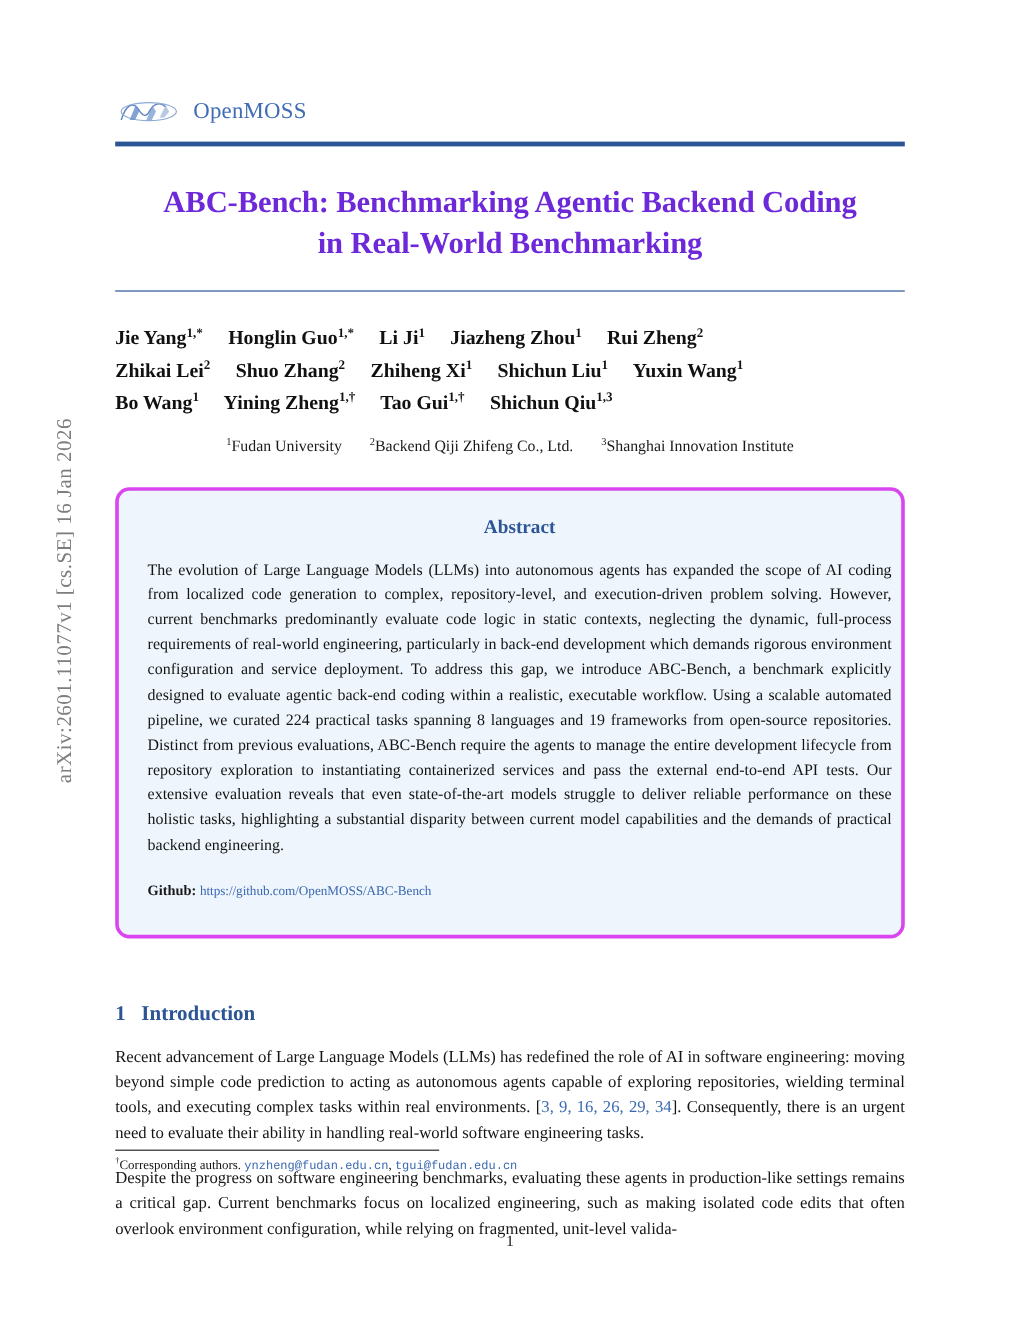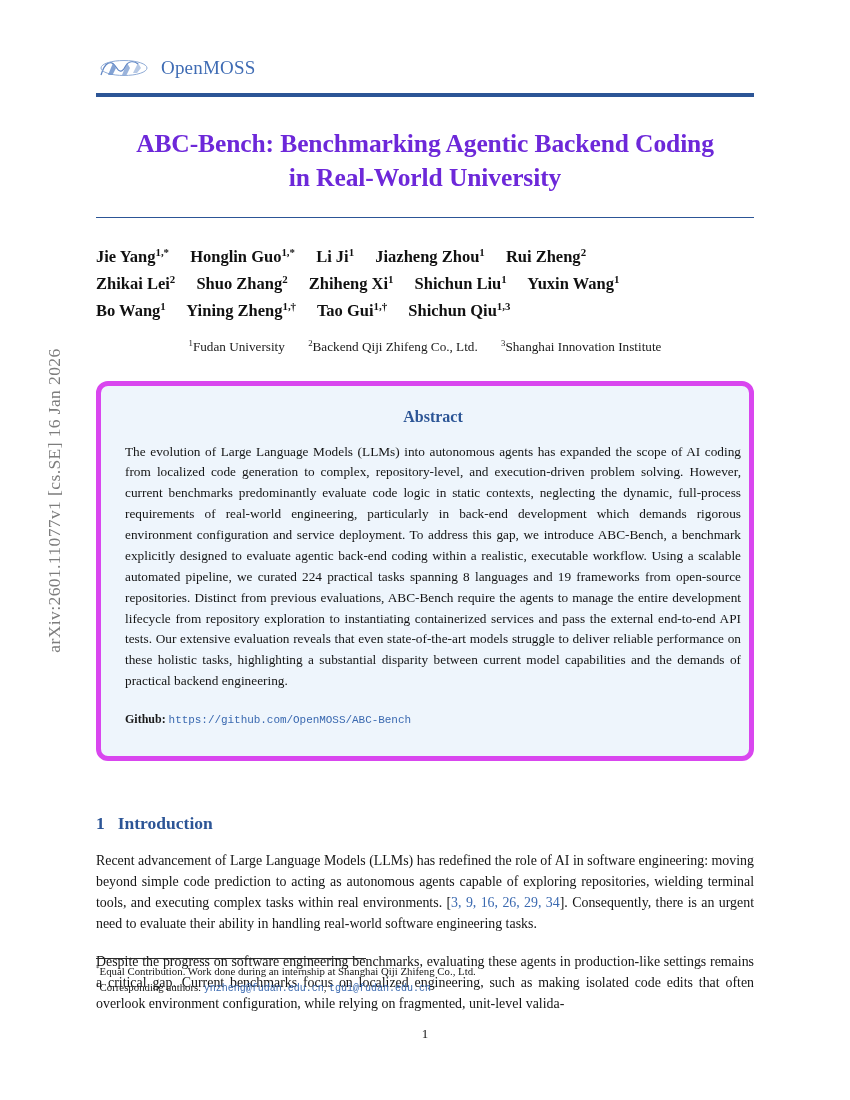--- a/index.html
+++ b/index.html
@@ -39,21 +39,21 @@
     top: 0;
     width: 658px;
     height: 1100px;
   }
 
   
   .brand-row {
     display: flex;
     align-items: center;
     gap: 9px;
-    padding-top: 51px;
+    padding-top: 76px;
     height: 34px;
   }
   .logo-mark {
     width: 56px;
     height: 30px;
     display: block;
   }
   .brand-word {
     font-family: "Liberation Serif", "DejaVu Serif", serif;
     font-size: 19px;
@@ -102,21 +102,21 @@
     text-align: center;
     font-size: 13.2px;
     color: #1a1a1a;
   }
   .affils .agap { display: inline-block; width: 20px; }
 
   
   .abstract-box {
     margin-top: 26px;
     background: #eef5fc;
-    border: 5px solid #d946ef;
+    border: 3px solid #d946ef;
     border-radius: 12px;
     padding: 22px 8px 26px 24px;
   }
   .abstract-title {
     text-align: center;
     font-size: 16px;
     font-weight: bold;
     color: #2c5596;
     margin-bottom: 16px;
   }
@@ -128,21 +128,21 @@
     color: #141414;
     hyphens: manual;
   }
   .links {
     margin-top: 17px;
     font-size: 11.6px;
     line-height: 1.72;
   }
   .links b { font-size: 12px; }
   .mono-link {
-    font-family: Liberation Mono, monospace;
+    font-family: Liberation Serif, serif;
     color: #3a69b0;
     font-size: 11px;
     letter-spacing: -0.05px;
   }
 
   
   .section-head {
     margin-top: 52px;
     font-size: 17.5px;
     font-weight: bold;
@@ -213,21 +213,21 @@
           <polygon points="74,40 84,20 90,30 82,40" opacity="0.5"></polygon>
         </g>
       </svg>
     </span>
     <span class="brand-word">OpenMOSS</span>
   </div>
   <div class="rule-thick"></div>
 
   <h1 class="title">
     <span>ABC-Bench: Benchmarking Agentic Backend Coding</span><br>
-    <span>in Real-World University</span>
+    <span>in Real-World Benchmarking</span>
   </h1>
   <div class="rule-thin"></div>
 
   <div class="authors">
     <div>
       <span class="nm"><span>Jie Yang</span><sup>1,*</sup></span><span class="gap"></span>
       <span class="nm"><span>Honglin Guo</span><sup>1,*</sup></span><span class="gap"></span>
       <span class="nm"><span>Li Ji</span><sup>1</sup></span><span class="gap"></span>
       <span class="nm"><span>Jiazheng Zhou</span><sup>1</sup></span><span class="gap"></span>
       <span class="nm"><span>Rui Zheng</span><sup>2</sup></span>
@@ -267,21 +267,20 @@
   <div class="section-head">
     <span class="num">1</span><span>Introduction</span>
   </div>
 
   <p class="para"><span>Recent advancement of Large Language Models (LLMs) has redefined the role of AI in software engineering: moving beyond simple code prediction to acting as autonomous agents capable of exploring repositories, wielding terminal tools, and executing complex tasks within real environments. [</span><span class="cite">3, 9, 16, 26, 29, 34</span><span>]. Consequently, there is an urgent need to evaluate their ability in handling real-world software engineering tasks.</span></p>
 
   <p class="para">Despite the progress on software engineering benchmarks, evaluating these agents in production-like settings remains a critical gap. Current benchmarks focus on localized engineering, such as making isolated code edits that often overlook environment configuration, while relying on fragmented, unit-level valida-</p>
 
   <div class="footnote-rule"></div>
   <div class="footnotes">
-    <div><sup>*</sup><span>Equal Contribution. Work done during an internship at Shanghai Qiji Zhifeng Co., Ltd.</span></div>
     <div><sup>†</sup><span>Corresponding authors.</span>
       <span class="mono-mail">ynzheng@fudan.edu.cn</span><span>, </span><span class="mono-mail">tgui@fudan.edu.cn</span>
     </div>
   </div>
 
   <div class="page-number">1</div>
 
 </div>
 
 </body></html>

